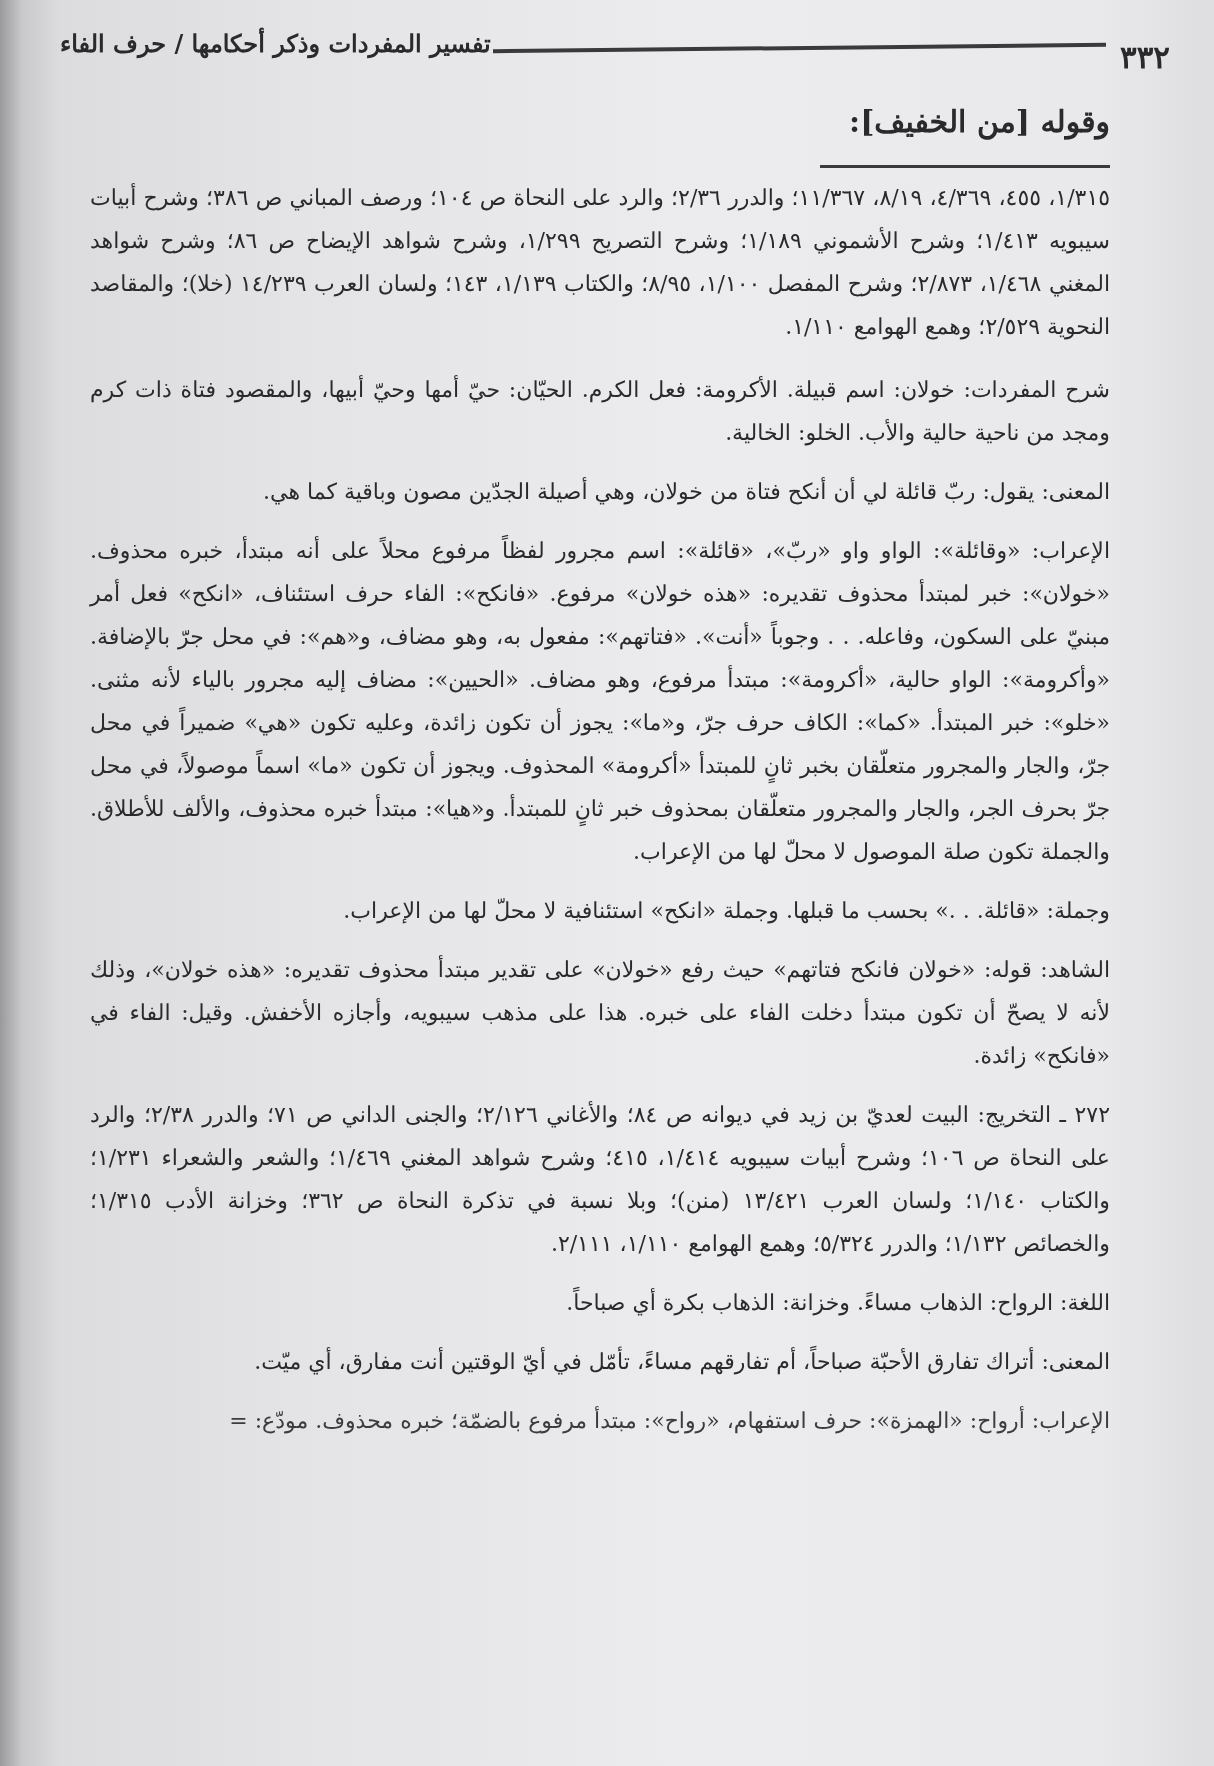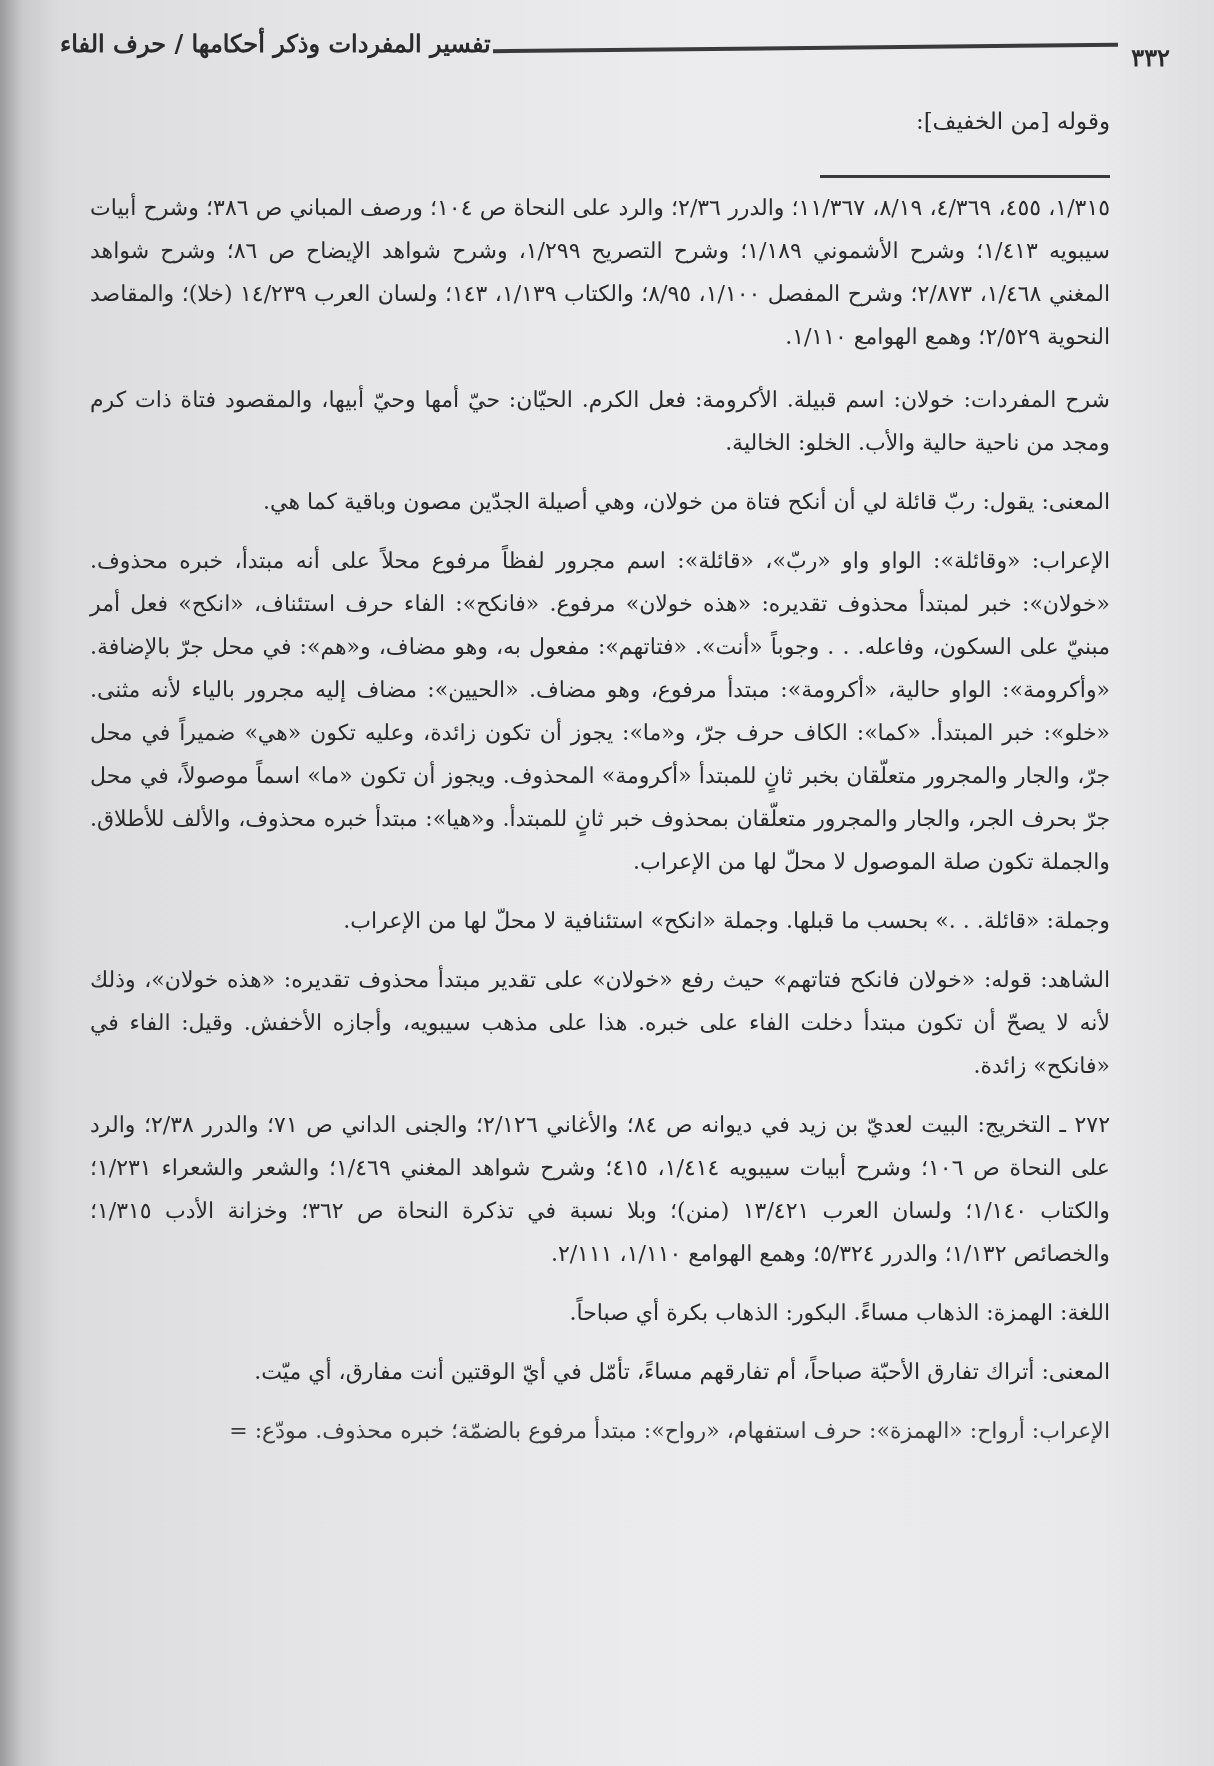--- a/index.html
+++ b/index.html
@@ -27,21 +27,21 @@
       position: absolute;
       top: 18px;
       right: 0;
       width: 1130px;
       height: 50px;
       display: flex;
       align-items: center;
       direction: rtl;
     }
     .page-number {
-      font-size: 24px;
+      font-size: 31px;
       font-weight: bold;
       margin-left: 14px;
       margin-top: 28px;
     }
     .header-rule {
       flex: 1;
       height: 4px;
       background: #3a3a3c;
       margin-top: 10px;
       transform: rotate(-0.6deg);
@@ -56,23 +56,23 @@
     .content {
       position: absolute;
       top: 100px;
       right: 60px;
       width: 1020px;
       font-size: 22px;
       line-height: 43px;
       text-align: justify;
     }
     .intro {
-      font-size: 23px;
-      font-weight: normal;
-      margin: 0 0 16px 0;
+      font-size: 30px;
+      font-weight: bold;
+      margin: 0 0 6px 0;
     }
     .verse {
       display: flex;
       justify-content: space-between;
       font-size: 30px;
       font-weight: bold;
       margin: 0 0 16px 0;
       padding-left: 0;
     }
     .footnote-rule {
@@ -138,21 +138,21 @@
       <span>قوله: «خولان فانكح فتاتهم» حيث رفع «خولان» على تقدير مبتدأ محذوف تقديره: «هذه خولان»، وذلك لأنه لا يصحّ أن تكون مبتدأ دخلت الفاء على خبره. هذا على مذهب سيبويه، وأجازه الأخفش. وقيل: الفاء في «فانكح» زائدة.</span>
     </p>
 
     <p>
       <span class="label">٢٧٢ ـ التخريج:</span>
       <span>البيت لعديّ بن زيد في ديوانه ص ٨٤؛ والأغاني ٢/١٢٦؛ والجنى الداني ص ٧١؛ والدرر ٢/٣٨؛ والرد على النحاة ص ١٠٦؛ وشرح أبيات سيبويه ١/٤١٤، ٤١٥؛ وشرح شواهد المغني ١/٤٦٩؛ والشعر والشعراء ١/٢٣١؛ والكتاب ١/١٤٠؛ ولسان العرب ١٣/٤٢١ (منن)؛ وبلا نسبة في تذكرة النحاة ص ٣٦٢؛ وخزانة الأدب ١/٣١٥؛ والخصائص ١/١٣٢؛ والدرر ٥/٣٢٤؛ وهمع الهوامع ١/١١٠، ٢/١١١.</span>
     </p>
 
     <p>
       <span class="label">اللغة:</span>
-      <span>الهمزة: الذهاب مساءً. البكور: الذهاب بكرة أي صباحاً.</span>
+      <span>الرواح: الذهاب مساءً. وخزانة: الذهاب بكرة أي صباحاً.</span>
     </p>
 
     <p>
       <span class="label">المعنى:</span>
       <span>أتراك تفارق الأحبّة صباحاً، أم تفارقهم مساءً، تأمّل في أيّ الوقتين أنت مفارق، أي ميّت.</span>
     </p>
 
     <p class="faded">
       <span class="label">الإعراب:</span>
       <span>أرواح: «الهمزة»: حرف استفهام، «رواح»: مبتدأ مرفوع بالضمّة؛ خبره محذوف. مودّع: =</span>

